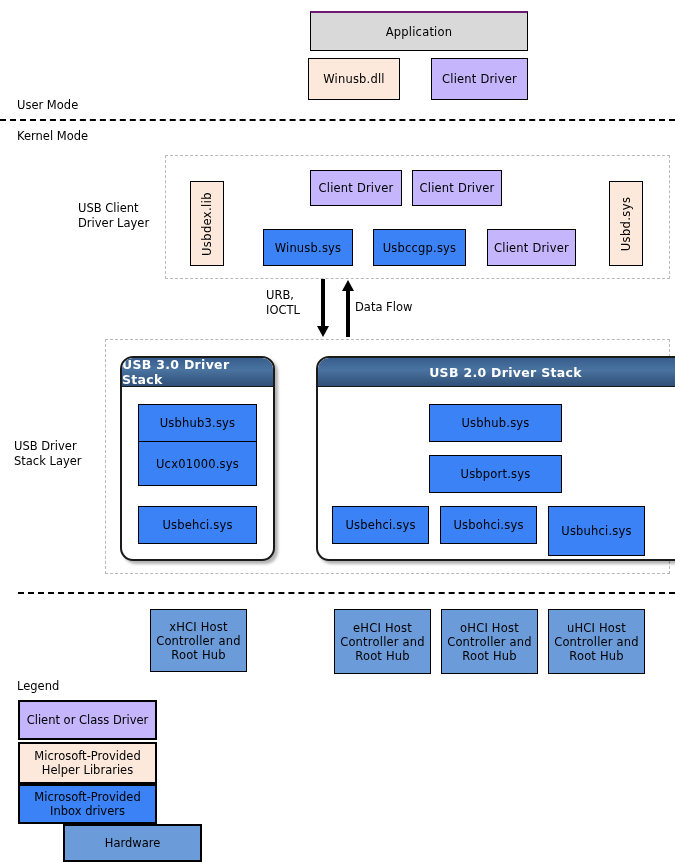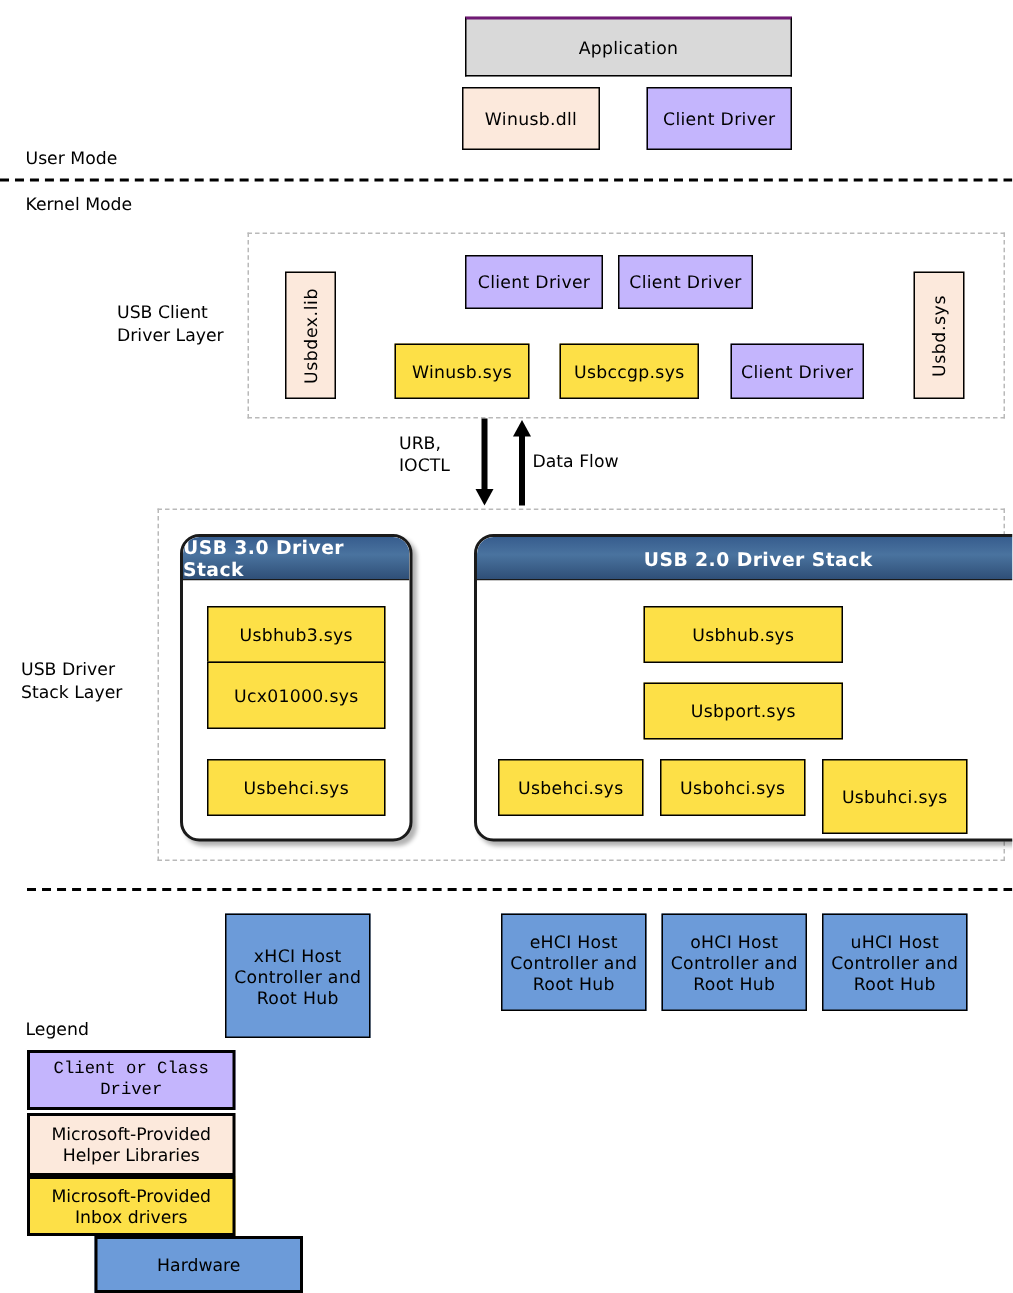--- a/index.html
+++ b/index.html
@@ -33,21 +33,21 @@
     line-height: 14px;
     letter-spacing: .2px;
     color: #000000;
     white-space: pre-line;
   }
 
   
   .fill-app      { background: #d9d9d9; }
   .fill-client   { background: #c4b5fd; }
   .fill-helper   { background: #fce9dc; }
-  .fill-inbox    { background: #fde047; }
+  .fill-inbox    { background: #3b82f6; }
   .fill-hw       { background: #6c9bd9; }
 
   
   .app-block { border-top: 2px solid #701a75; margin-top: 11px; }
 
   
   .vert span {
     display: block;
     transform: rotate(-90deg);
     white-space: nowrap;
@@ -211,39 +211,39 @@
   <div class="box fill-inbox" style="left:429px; top:455px; width:133px; height:38px;">Usbport.sys</div>
 
   <div class="box fill-inbox" style="left:332px; top:506px; width:97px; height:38px;">Usbehci.sys</div>
 
   <div class="box fill-inbox" style="left:440px; top:506px; width:97px; height:38px;">Usbohci.sys</div>
 
   <div class="box fill-inbox" style="left:548px; top:506px; width:97px; height:50px;">Usbuhci.sys</div>
 
   <div class="hsep" style="left:18px; top:592px; width:657px;"></div>
 
-  <div class="box fill-hw" style="left:150px; top:609px; width:97px; height:83px;">xHCI Host
+  <div class="box fill-hw" style="left:150px; top:609px; width:97px; height:63px;">xHCI Host
 Controller and
 Root Hub</div>
 
   <div class="box fill-hw" style="left:334px; top:609px; width:97px; height:65px;">eHCI Host
 Controller and
 Root Hub</div>
 
   <div class="box fill-hw" style="left:441px; top:609px; width:97px; height:65px;">oHCI Host
 Controller and
 Root Hub</div>
 
   <div class="box fill-hw" style="left:548px; top:609px; width:97px; height:65px;">uHCI Host
 Controller and
 Root Hub</div>
 
   <div class="legend-title" style="left:17px; top:679px;">Legend</div>
 
-  <div class="legend-item fill-client" style="left:18px; top:700px; width:139px; height:40px;font-family:Liberation Mono, monospace;">Client or Class Driver</div>
+  <div class="legend-item fill-client" style="left:18px; top:700px; width:139px; height:40px;">Client or Class Driver</div>
 
   <div class="legend-item fill-helper" style="left:18px; top:742px; width:139px; height:42px;">Microsoft-Provided
 Helper Libraries</div>
 
   <div class="legend-item fill-inbox" style="left:18px; top:784px; width:139px; height:40px;">Microsoft-Provided
 Inbox drivers</div>
 
   <div class="legend-item fill-hw" style="left:18px; top:824px; width:139px; height:38px;margin-left:45px;">Hardware</div>
 
 </div>

